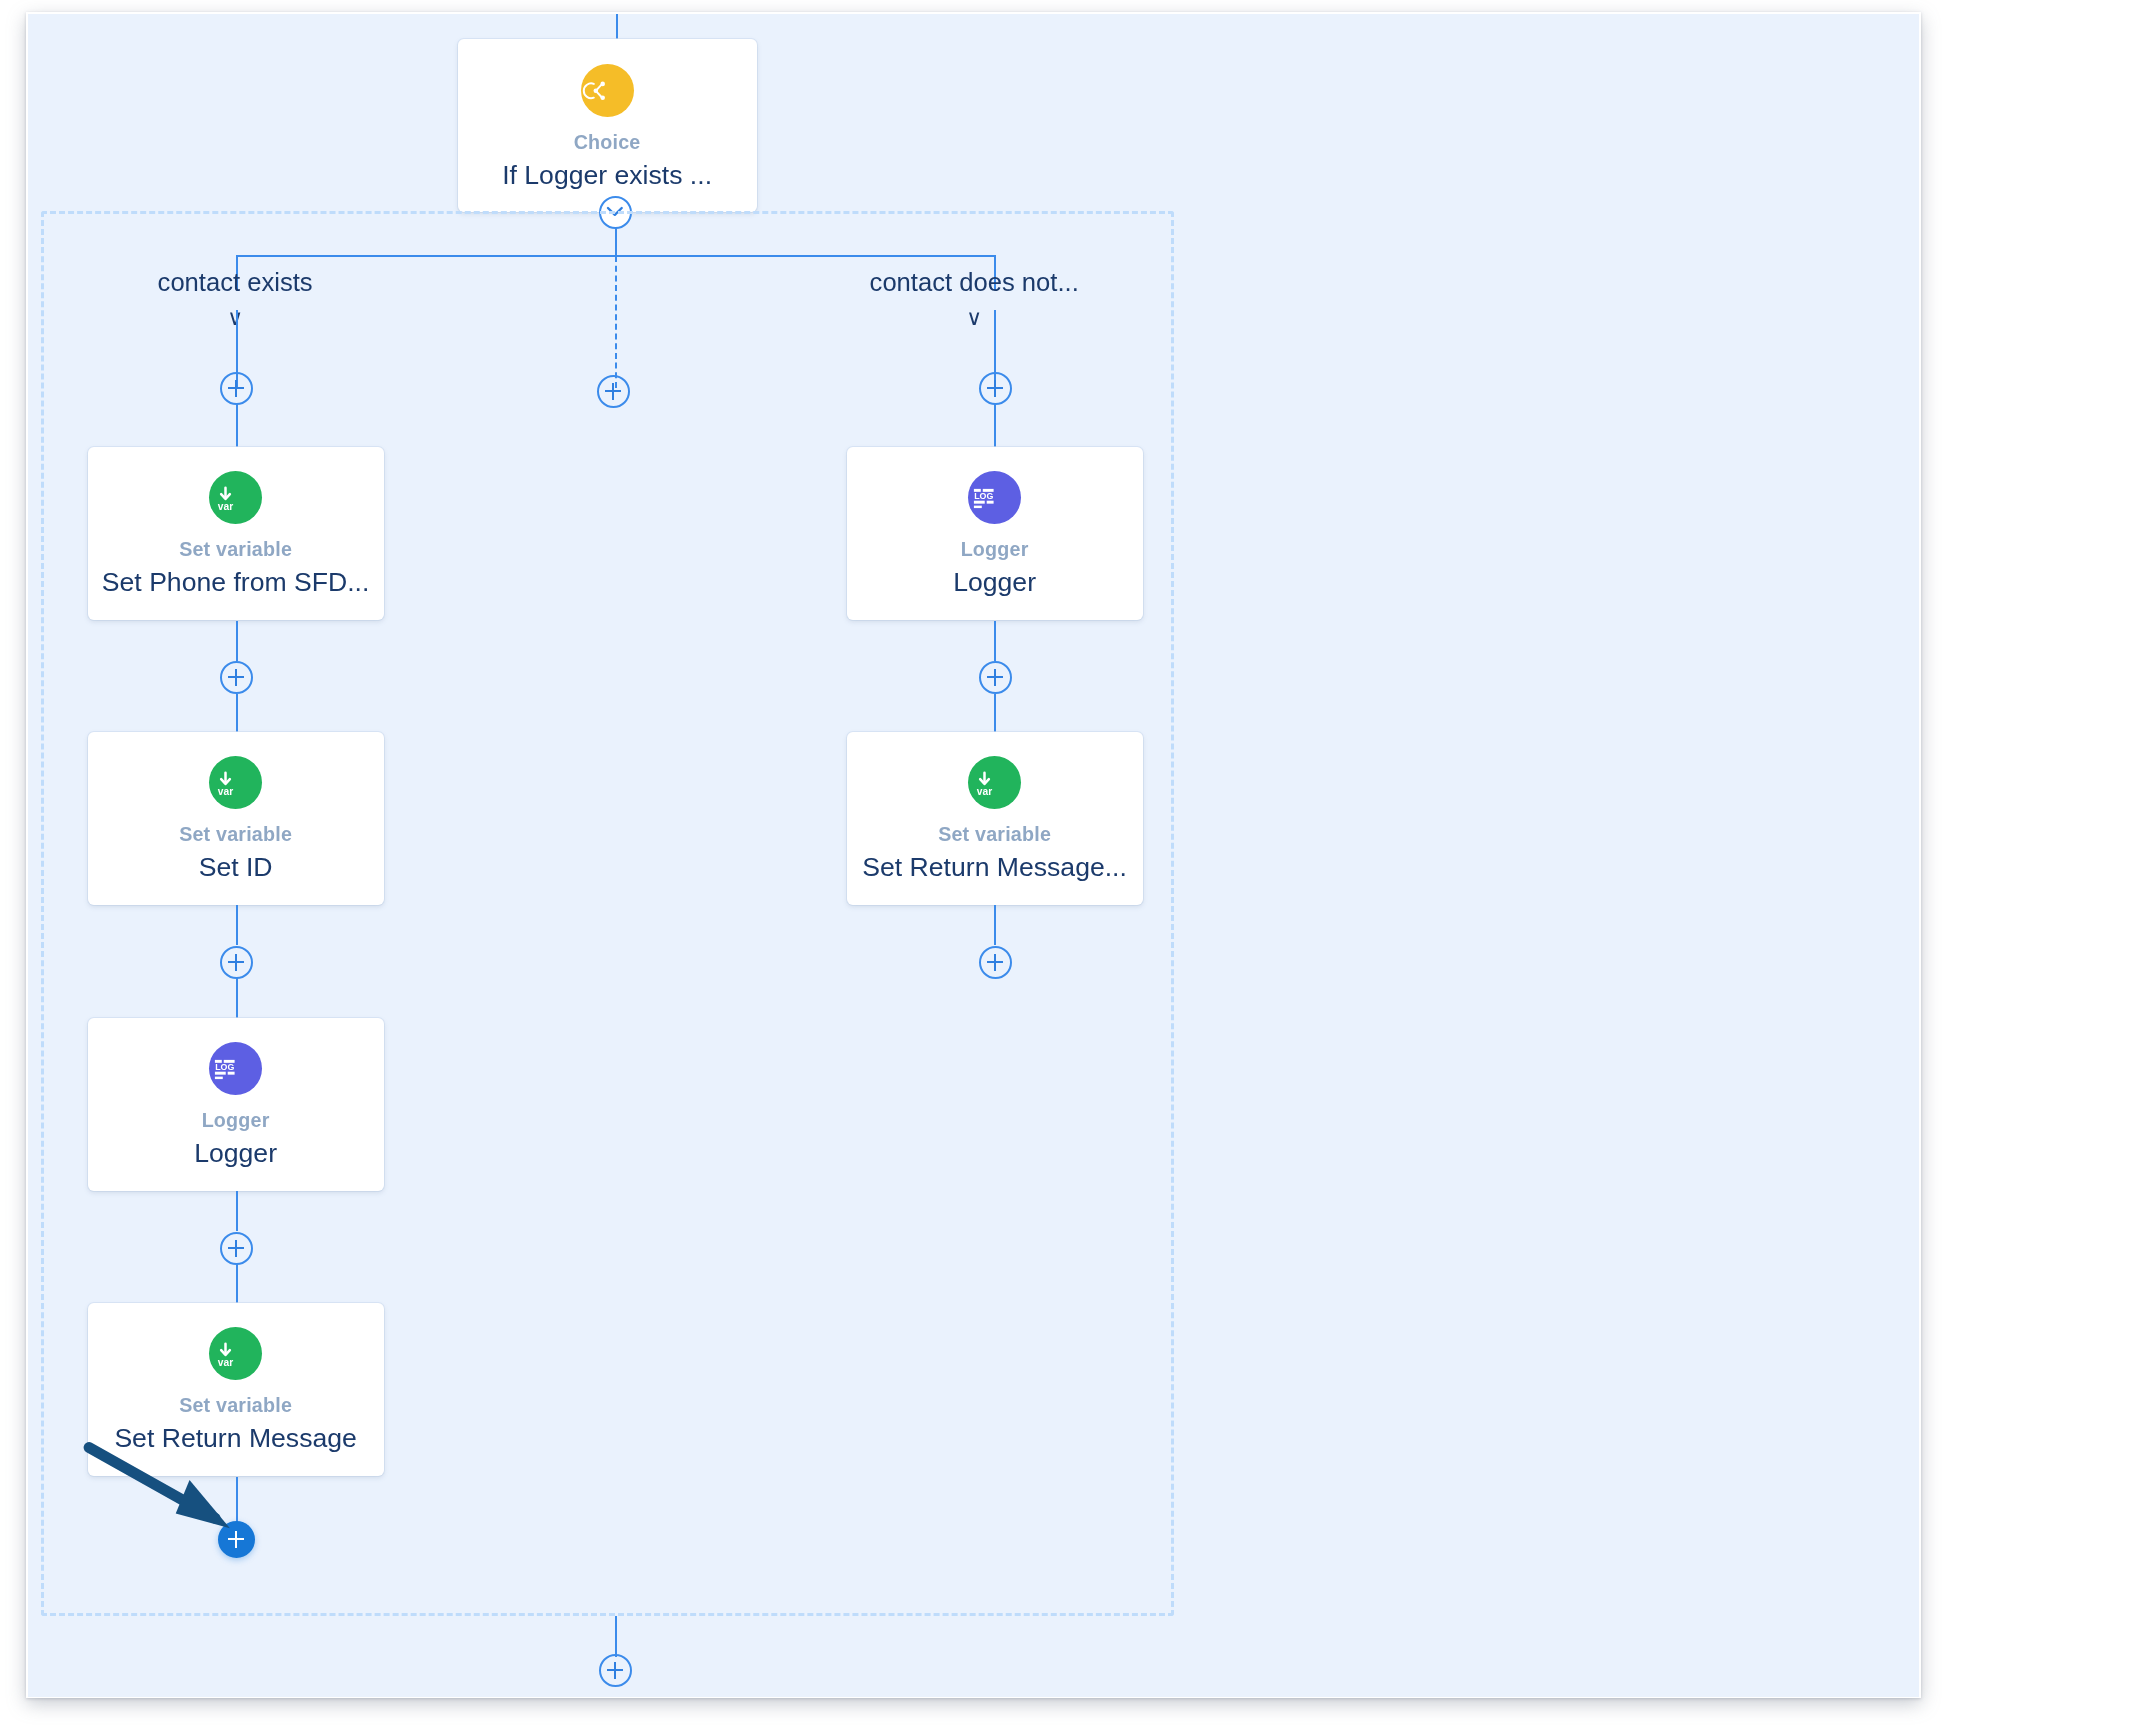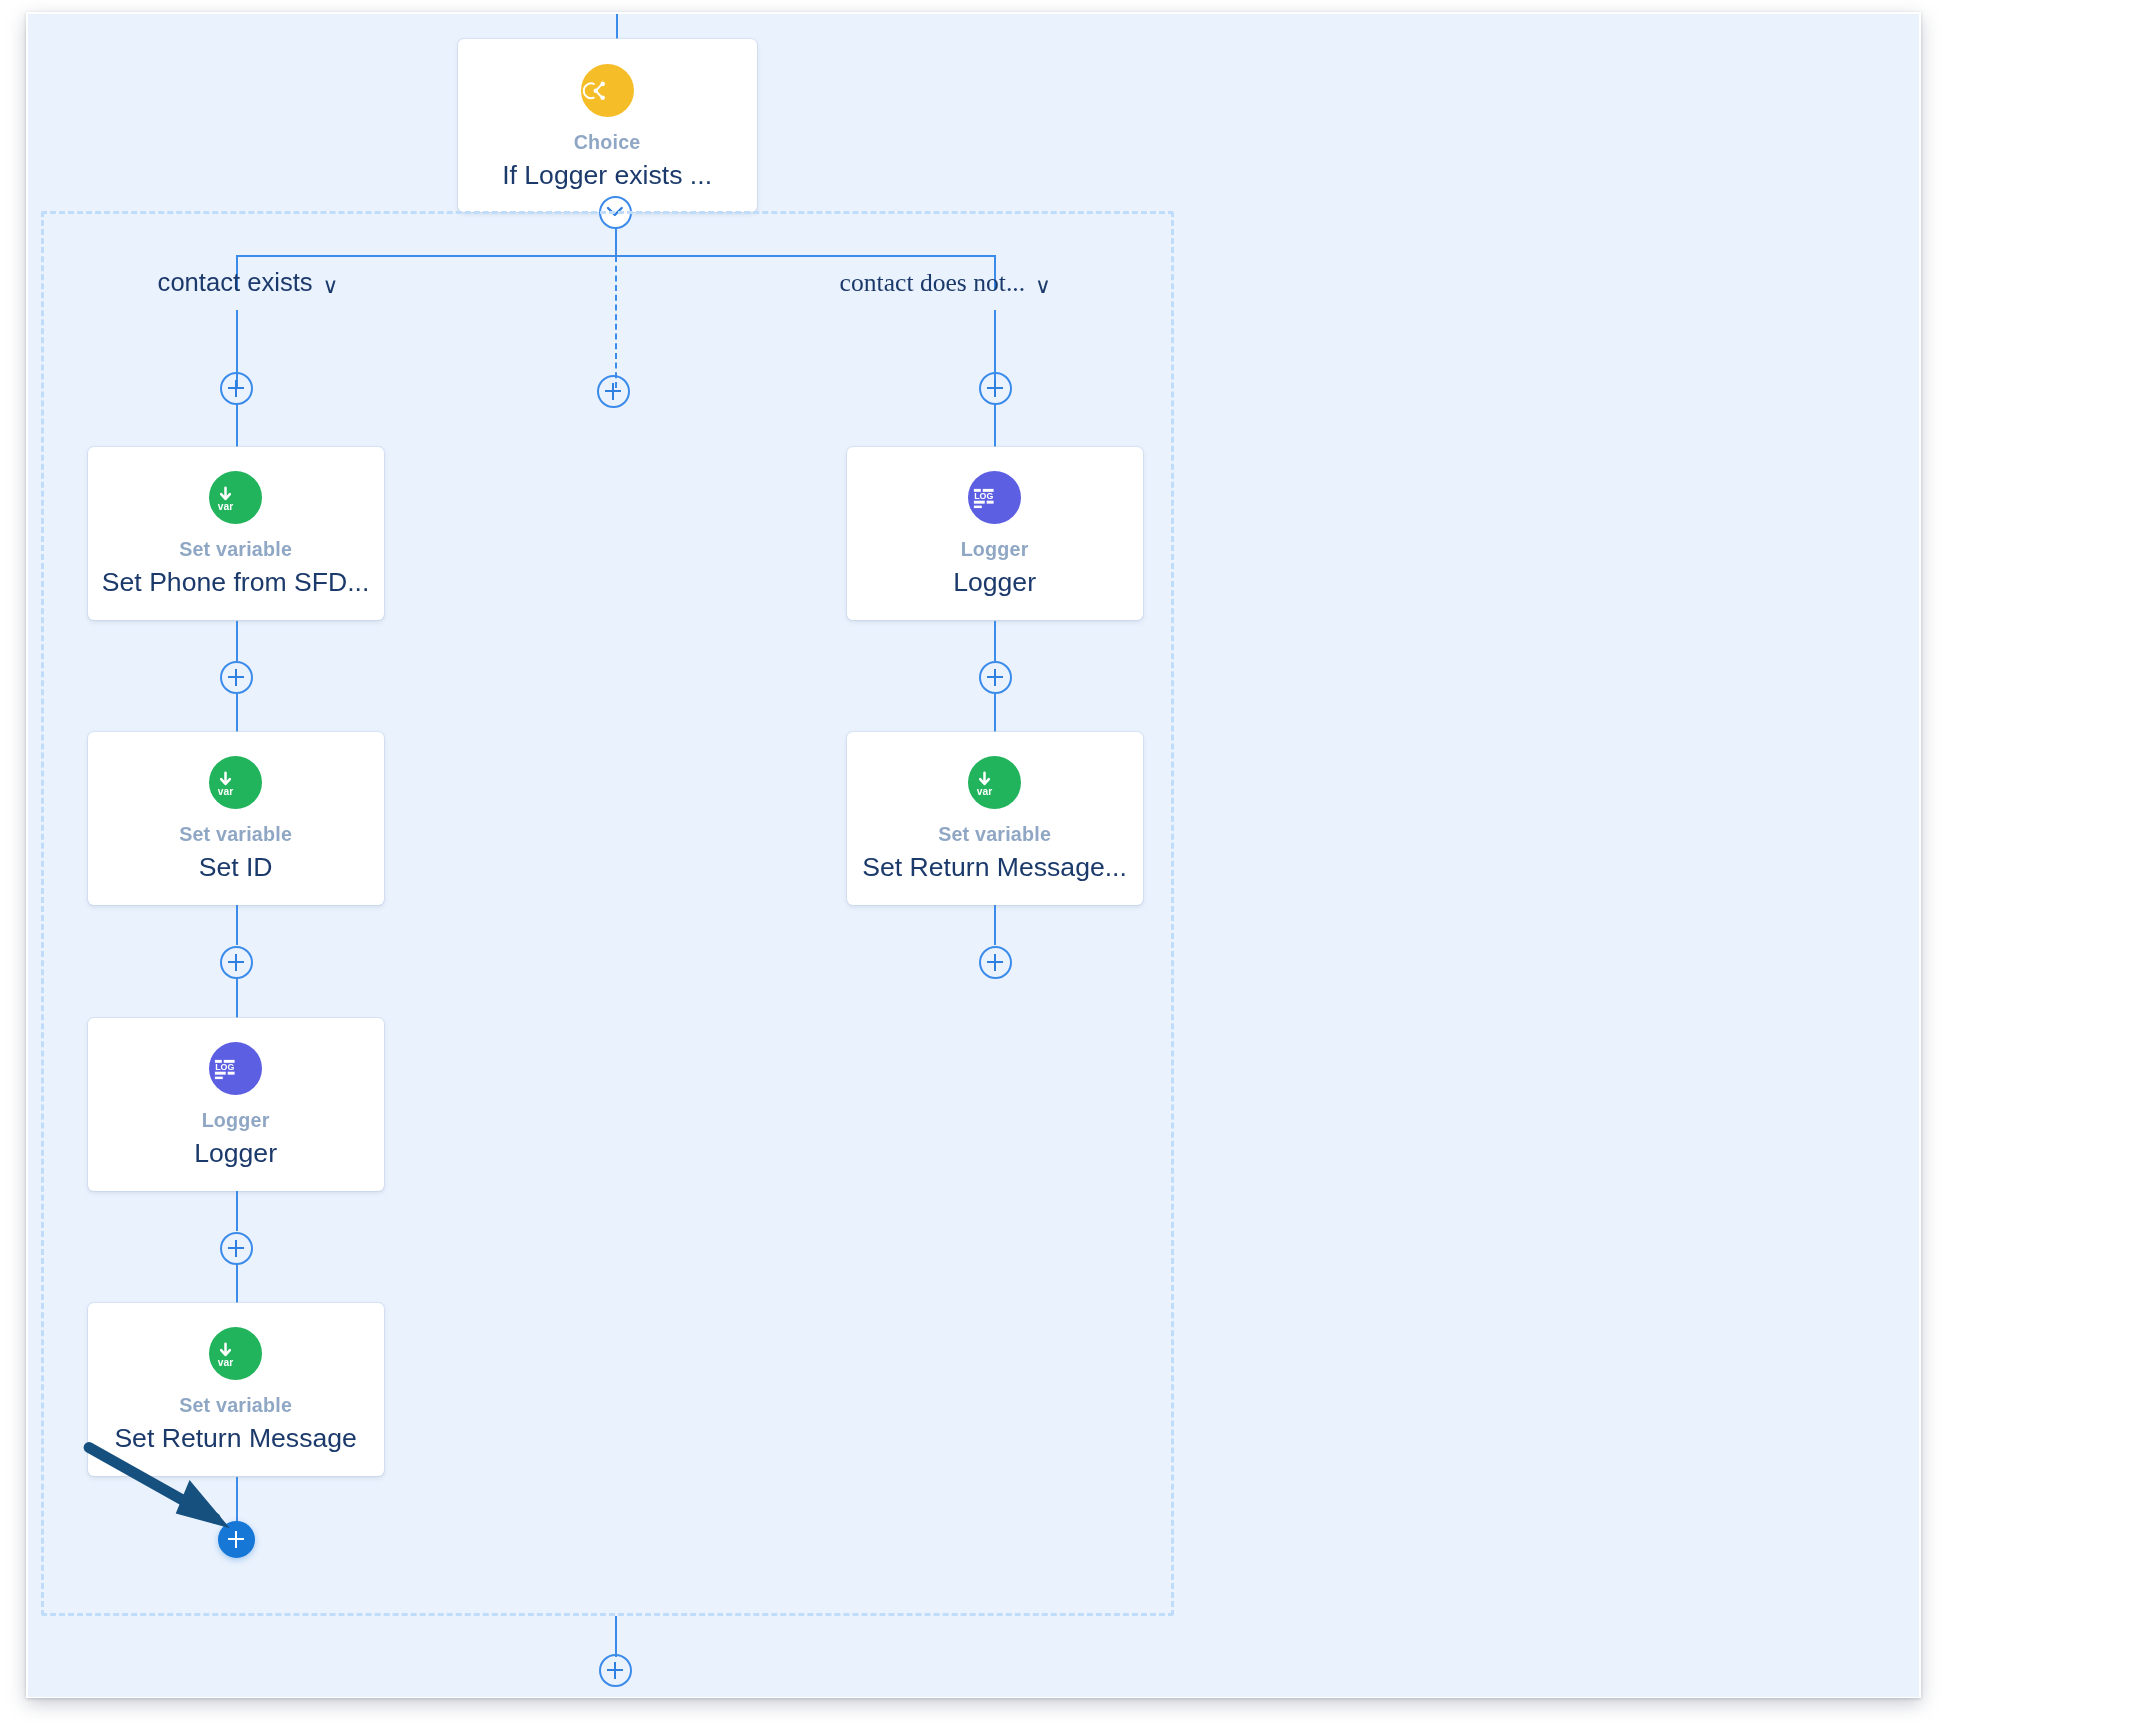--- a/index.html
+++ b/index.html
@@ -121,23 +121,24 @@
   }
   .plus-btn.active .bar-v { width: 2px; height: 16.7px; }
 
   
   .branch-label {
     position: absolute;
     font-size: 25.6px;
     color: #1b3a6b;
     white-space: nowrap;
     display: flex;
-    align-items: flex-end;
+    align-items: center;
     gap: 9.9px;
     cursor: pointer;
+    flex-direction: column;
   }
   .branch-label .chev-mini {
     display: inline-block;
     font-size: 21.7px;
     color: #1b3a6b;
     line-height: 1;
   }
 
   
   .node-card {
@@ -229,21 +230,21 @@
 
     <div class="vline" style="left:966px; top:241px; height:35px;"></div>
 
     <div class="vline dashed" style="left:587px; top:242px; height:132px;"></div>
 
     <div class="branch-label" style="left:130px; top:254px;">
       <span>contact exists</span>
       <span class="chev-mini">∨</span>
     </div>
 
-    <div class="branch-label" style="left:812px; top:254px;font-family:Liberation Serif, serif;">
+    <div class="branch-label" style="left:842px; top:254px;">
       <span>contact does not...</span>
       <span class="chev-mini">∨</span>
     </div>
 
     <div class="vline" style="left:208px; top:296px; height:79px;"></div>
     <div class="vline" style="left:966px; top:296px; height:79px;"></div>
 
     <div class="plus-btn" style="left:192px; top:358px;">
       <span class="bar-h"></span>
       <span class="bar-v"></span>

